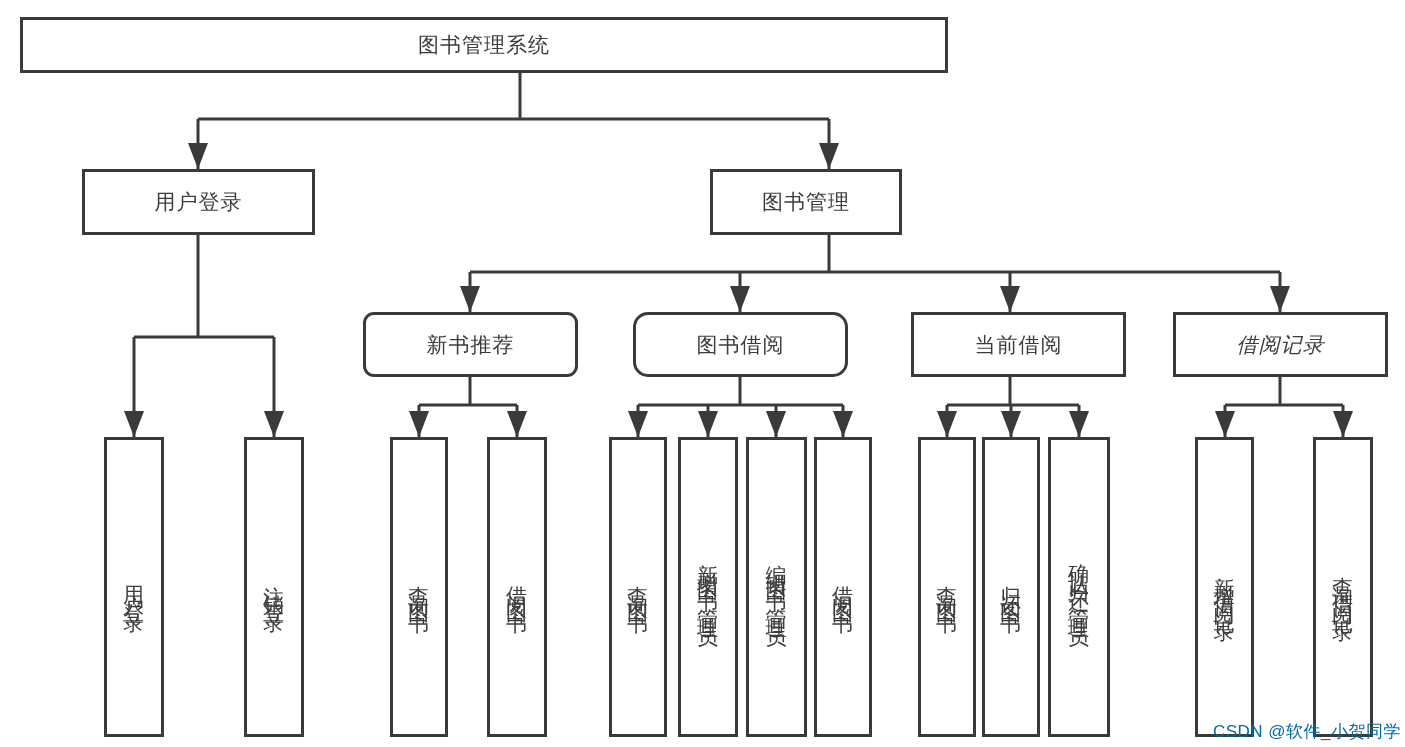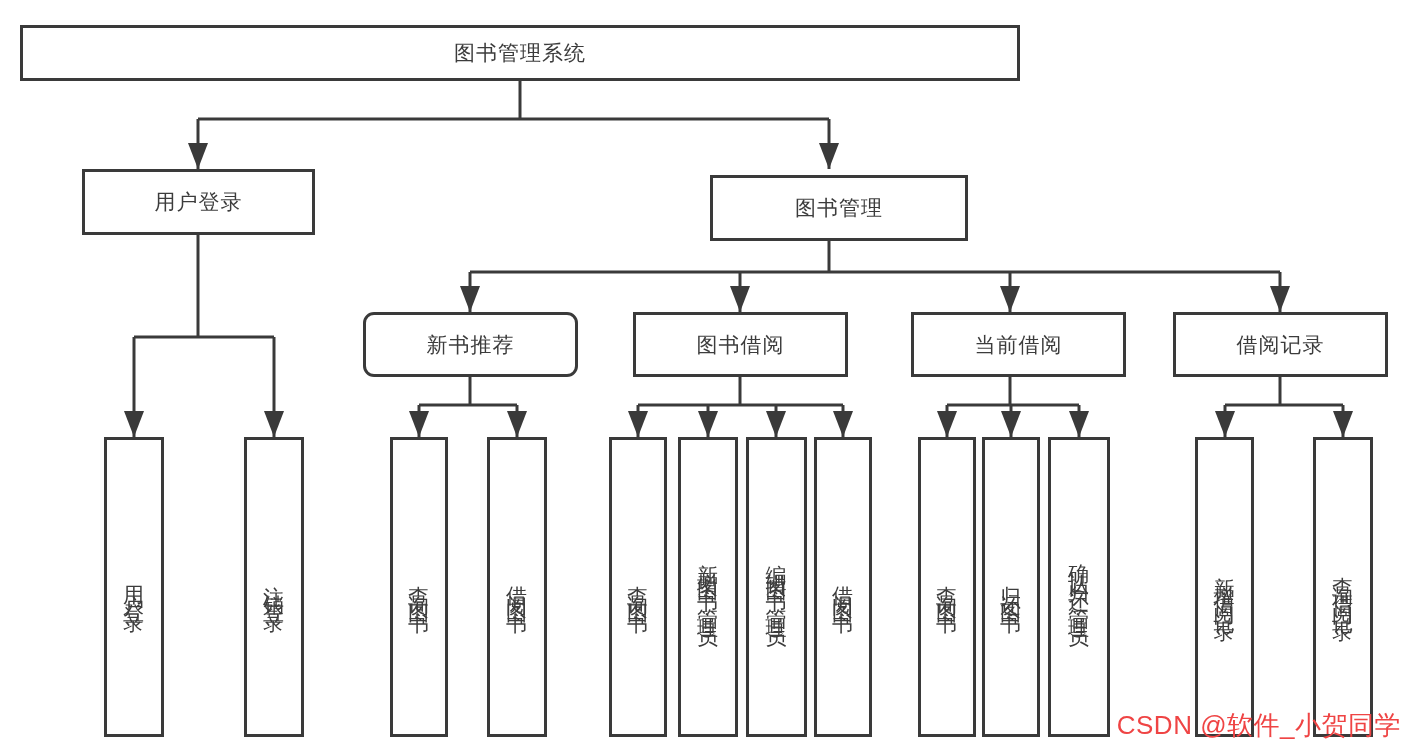--- a/index.html
+++ b/index.html
@@ -27,52 +27,52 @@
   }
   .vbox span{
     writing-mode:vertical-rl;
     text-orientation:mixed;
     line-height:1;
     letter-spacing:9px;
     letter-spacing:9px;
     white-space:nowrap;
   }
   
-  .n-root{left:20px;top:25px;width:1000px;height:56px;}
+  .n-root{left:20px;top:17px;width:928px;height:56px;}
   
   .n-userlogin{left:82px;top:169px;width:233px;height:66px;}
-  .n-bookmgmt{left:710px;top:169px;width:258px;height:66px;margin-top:6px;}
+  .n-bookmgmt{left:710px;top:169px;width:192px;height:66px;}
   
   .lv3{top:312px;width:215px;height:65px;}
   .n-newbook{left:363px;border-radius:11px;}
-  .n-borrowing{left:633px;}
+  .n-borrowing{left:633px;border-radius:15px;}
   .n-current{left:903px;margin-left:8px;}
-  .n-records{left:1173px;}
+  .n-records{left:1173px;font-style:italic;}
   
   .leaf{top:437px;height:300px;}
   .lf-1{left:104px;width:60px;}
   .lf-2{left:244px;width:60px;}
   .lf-3{left:390px;width:58px;}
   .lf-4{left:487px;width:60px;}
   .lf-5{left:609px;width:58px;}
   .lf-6{left:678px;width:60px;}
   .lf-7{left:746px;width:61px;}
   .lf-8{left:814px;width:58px;}
   .lf-9{left:918px;width:58px;}
   .lf-10{left:982px;width:58px;}
   .lf-11{left:1048px;width:62px;}
   .lf-12{left:1195px;width:59px;}
   .lf-13{left:1313px;width:60px;}
   #watermark{
     position:absolute;
     right:4px;
     bottom:4px;
     z-index:5;
-    color:#ef4444;
-    font-size:26px;
+    color:#0369a1;
+    font-size:17px;
     letter-spacing:0.5px;
     white-space:nowrap;
     margin-left:14px;
   }
 </style>
 </head>
 <body>
 
 <div id="canvas">
 

